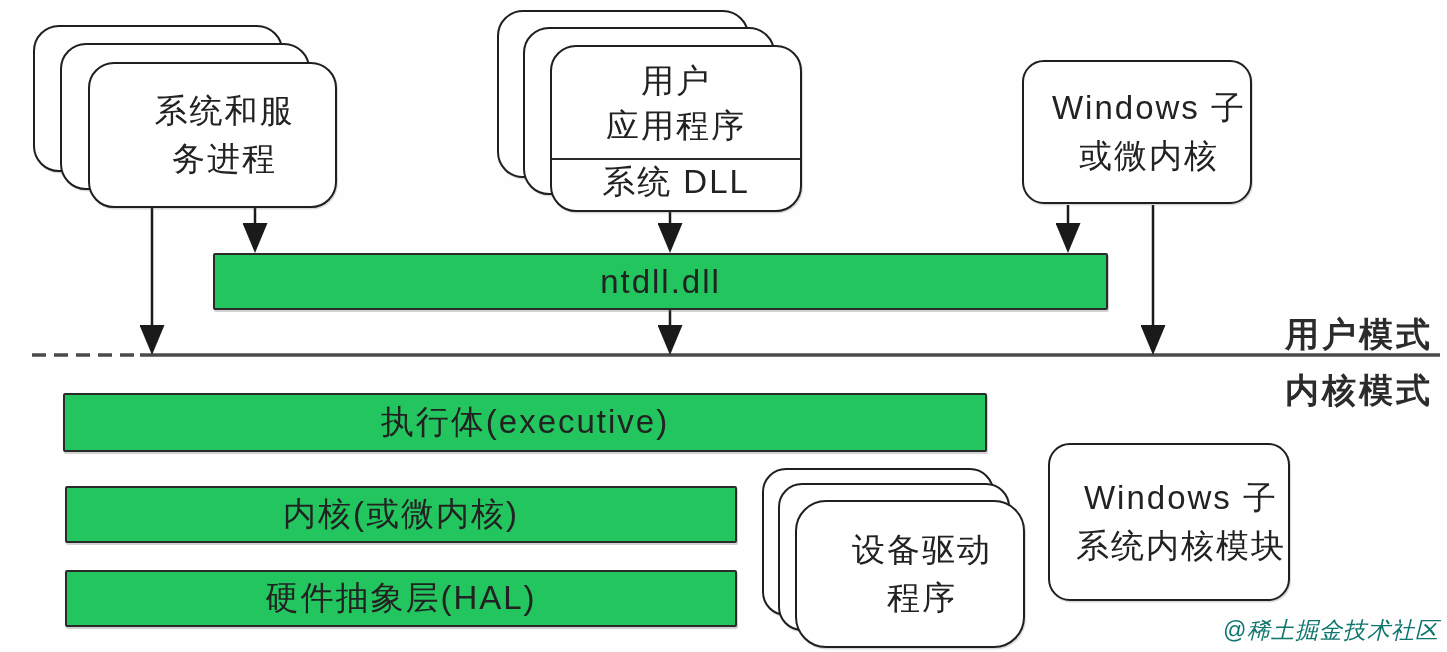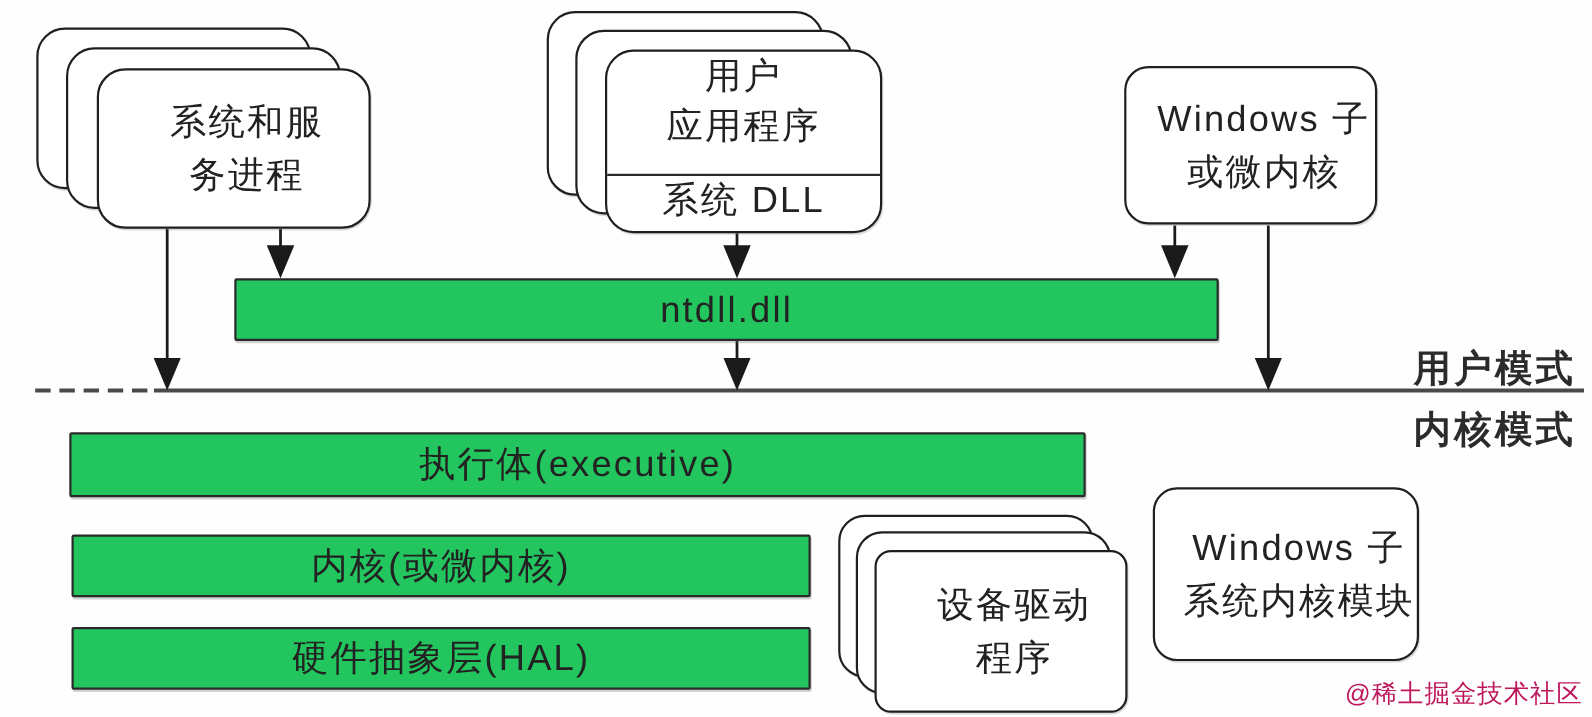--- a/index.html
+++ b/index.html
@@ -58,20 +58,21 @@
     color: #222;
     box-shadow: 1px 2px 0 rgba(110,110,110,0.3);
   }
   .split-top {
     position: absolute;
     left: 0; right: 0; top: 0;
     height: 113px;
     display: flex;
     flex-direction: column;
     align-items: center;
+    justify-content: center;
     font-size: 33px;
     letter-spacing: 2px;
     line-height: 1.35;
     color: #222;
   }
   .split-bottom {
     position: absolute;
     left: 0; right: 0; bottom: 0;
     height: 50px;
     border-top: 2.5px solid #2a2a2a;
@@ -89,21 +90,22 @@
     font-weight: 600;
     letter-spacing: 3px;
     color: #2b2b2b;
   }
   .watermark {
     position: absolute;
     right: 8px;
     bottom: 6px;
     font-size: 23px;
     letter-spacing: 1px;
-    color: #be185d;
+    color: #0f766e;
+    font-style: italic;
   }
 </style>
 </head>
 <body>
 
 <div class="canvas">
 
   <svg class="links" viewBox="0 0 1447 652">
     <defs>
       <marker id="ah" viewBox="0 0 12 10" markerWidth="12" markerHeight="10" refX="10" refY="5" orient="auto" markerUnits="strokeWidth">
@@ -169,21 +171,21 @@
     <span>执行体(executive)</span>
   </div>
 
   <div class="bar" style="left:65px; top:570px; width:672px; height:57px;">
     <span>硬件抽象层(HAL)</span>
   </div>
 
   <div>
     <div class="card" style="left:762px; top:468px; width:232px; height:148px; border-radius:24px;"></div>
     <div class="card" style="left:778px; top:483px; width:232px; height:148px; border-radius:24px;"></div>
-    <div class="card" style="left:795px; top:500px; width:230px; height:148px; border-radius:15px;">
+    <div class="card" style="left:795px; top:500px; width:230px; height:148px; border-radius:31px;">
       <div class="txt">
         <span>设备驱动</span>
         <span>程序</span>
       </div>
     </div>
   </div>
 
   <div class="card" style="left:1048px; top:443px; width:242px; height:158px; border-radius:22px;">
     <div class="txt">
       <span>Windows 子</span>

